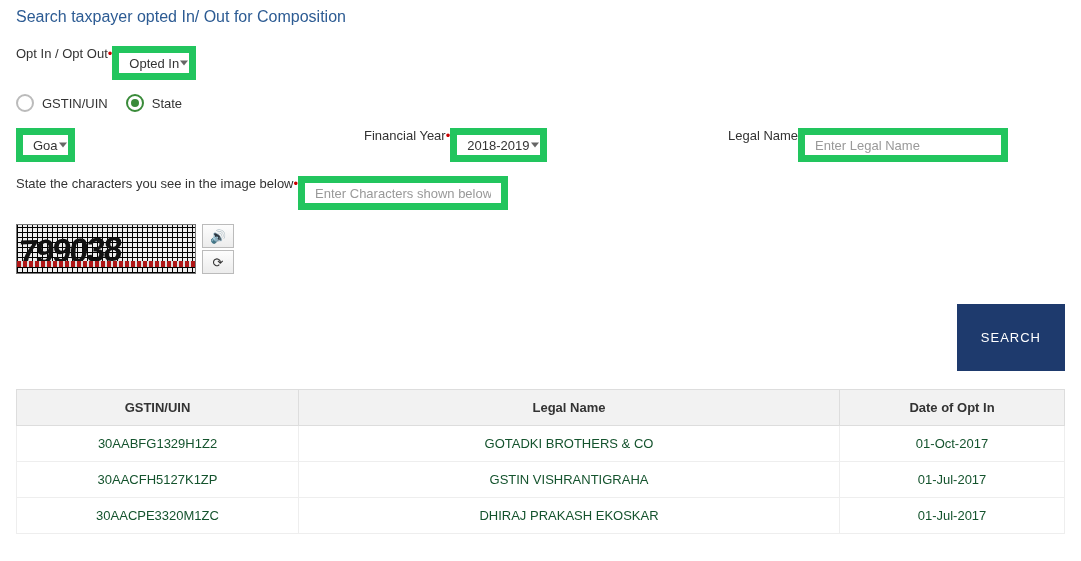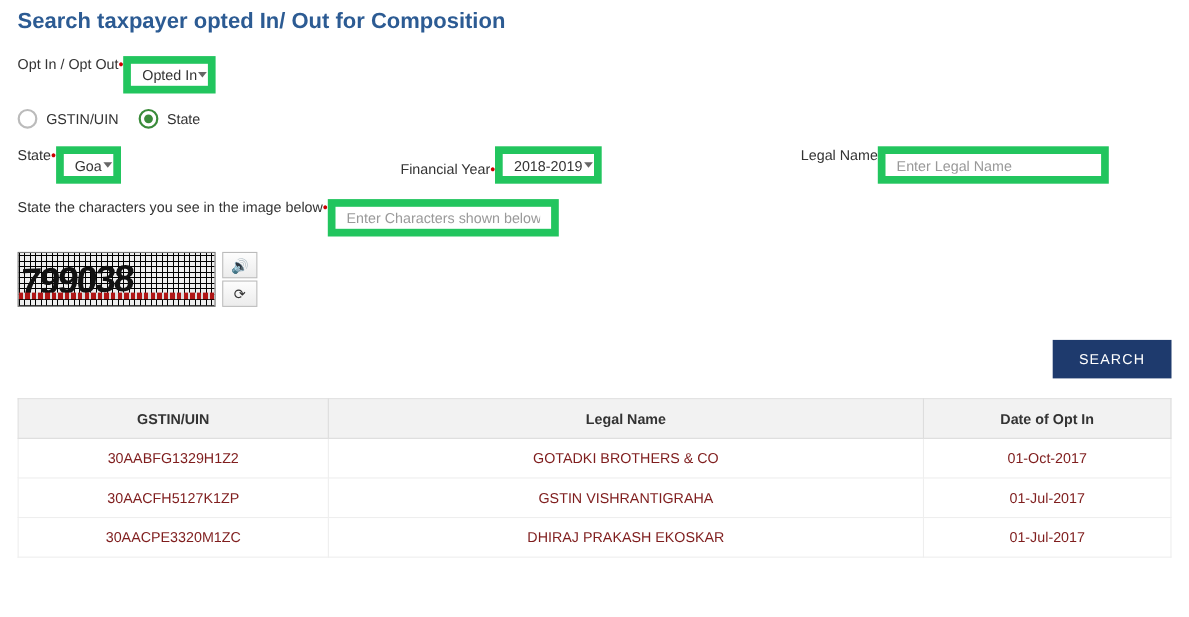--- a/index.html
+++ b/index.html
@@ -5,32 +5,32 @@
   * { box-sizing: border-box; margin: 0; padding: 0; }
   body {
     font-family: Verdana, Arial, sans-serif;
     font-size: 13px;
     color: #333;
     padding: 8px 16px;
     width: 1081px;
   }
   .page-title {
     color: #2c5b93;
-    font-size: 20px;
-    font-weight: 700;
+    font-size: 16px;
+    font-weight: 400;
     margin-bottom: 20px;
   }
   .form-row {
     display: flex;
     gap: 28px;
     margin-bottom: 14px;
   }
   .form-group { display: flex; flex-direction: row; }
   .form-group.sm { width: 320px; }
-  .form-group.md { width: 336px; align-items: flex-end; }
+  .form-group.md { width: 336px; }
   .form-group.md2 { width: 322px; }
   .form-group.captcha-in { width: 501px; }
   label.fld-label {
     color: #333;
     font-size: 13px;
     margin-bottom: 6px;
   }
   .req { color: #c00; }
   .select-wrap, .input-wrap {
     position: relative;
@@ -115,21 +115,21 @@
     border:1px solid #bbb;
     background: linear-gradient(#fdfdfd,#ececec);
     display:flex; align-items:center; justify-content:center;
     font-size:13px; cursor:pointer;
   }
   .search-row { display:flex; justify-content:flex-end; margin-bottom: 18px; }
   .btn-primary {
     background:#1e3a6d;
     color:#fff;
     border:none;
-    padding: 10px 24px;
+    padding: 26px 24px;
     font-size:13px;
     letter-spacing:1px;
     cursor:pointer;
   }
   table {
     width: 100%;
     border-collapse: collapse;
   }
   thead th {
     background:#f2f2f2;
@@ -138,21 +138,21 @@
     font-size:13px;
     padding:10px 8px;
     border:1px solid #ddd;
     text-align:center;
   }
   tbody td {
     border:1px solid #eee;
     border-top:none;
     padding:10px 24px;
     text-align:center;
-    color:#7f1d1d;
+    color:#14532d;
   }
   tbody tr { border-bottom:1px solid #eee; }
   th.col-g, td.col-g { width: 282px; }
   th.col-d, td.col-d { width: 225px; }
 </style>
 </head>
 <body>
 
 <h2 class="page-title">Search taxpayer opted In/ Out for Composition</h2>
 
@@ -178,23 +178,20 @@
   <div class="radio-item">
     <span class="radio-shell checked">
         <span class="radio-dot"></span>
       </span>
     <span class="radio-label">State</span>
   </div>
 </div>
 
 <div class="form-row">
   <div class="form-group sm">
-    <label class="fld-label">
-      <span>State</span><span class="req">•</span>
-    </label>
     <div class="select-wrap">
       <select>
         <option>Goa</option>
       </select>
       <span class="caret"></span>
     </div>
   </div>
 
   <div class="form-group md">
     <label class="fld-label">

